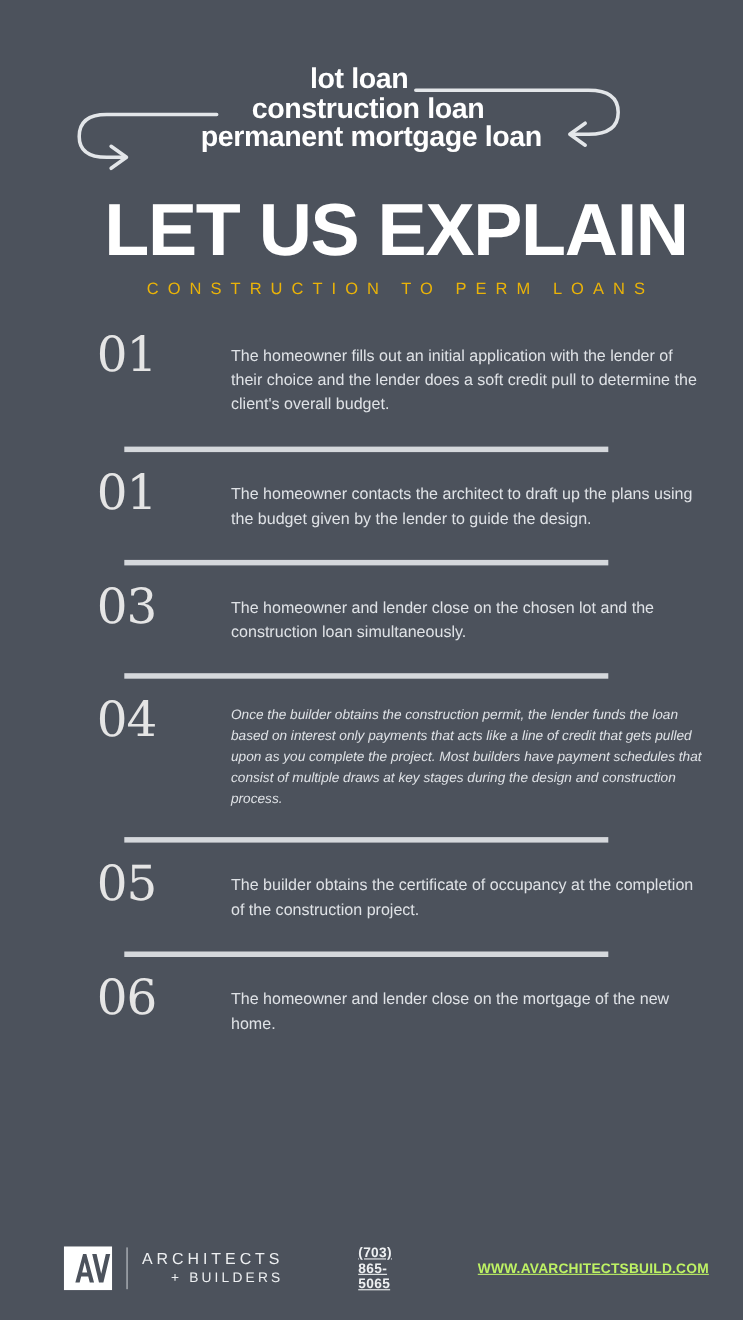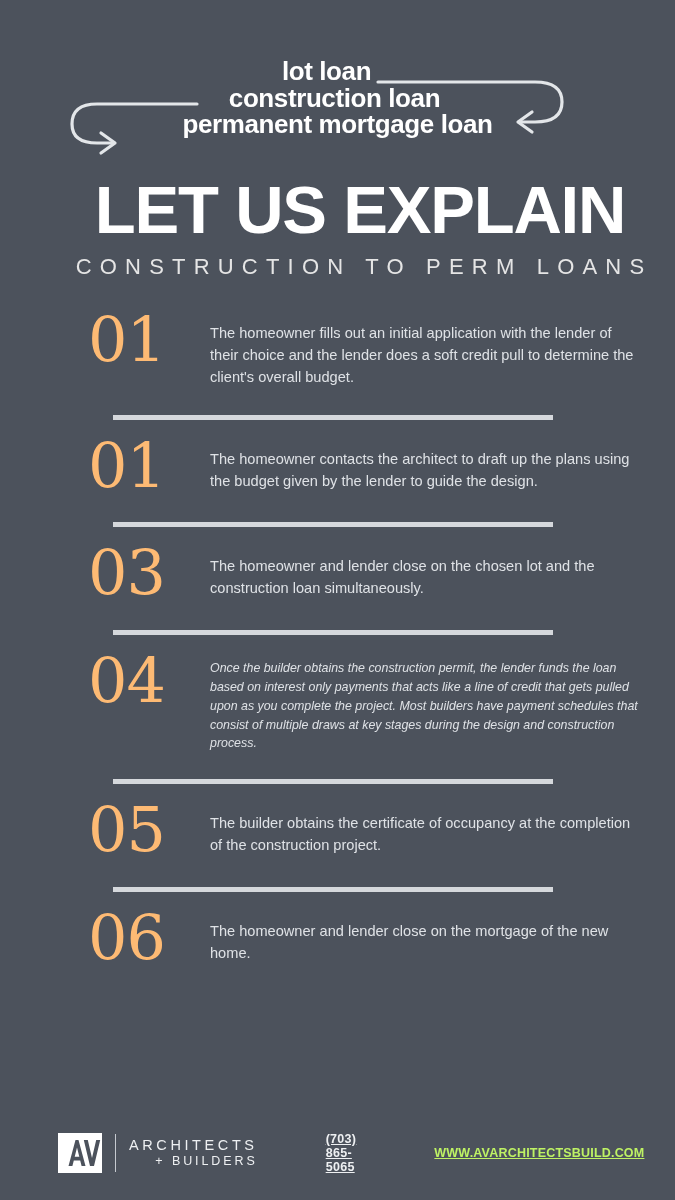--- a/index.html
+++ b/index.html
@@ -54,43 +54,43 @@
   }
   .main-title {
     color: #ffffff;
     font-size: 67px;
     font-weight: bold;
     letter-spacing: -1.2px;
     line-height: 1;
     white-space: nowrap;
   }
   .sub-title {
-    color: #e5e5e5;
-    font-size: 22px;
+    color: #eab308;
+    font-size: 15px;
     font-weight: 300;
     letter-spacing: 8.2px;
     margin-top: 11px;
     padding-left: 8px;
     white-space: nowrap;
   }
 
   
   .steps {
     margin-top: 36px;
   }
   .step {
     display: flex;
     align-items: flex-start;
     padding-left: 88px;
     padding-right: 34px;
   }
   .step-num {
     font-family: "DejaVu Serif", serif;
-    color: #fdba74;
-    font-size: 62px;
+    color: #e5e5e5;
+    font-size: 44px;
     line-height: 0.98;
     letter-spacing: -1px;
     width: 122px;
     flex: 0 0 122px;
     margin-top: -6px;
   }
   .step-text {
     color: #dfe2e6;
     font-size: 14.6px;
     line-height: 1.52;

